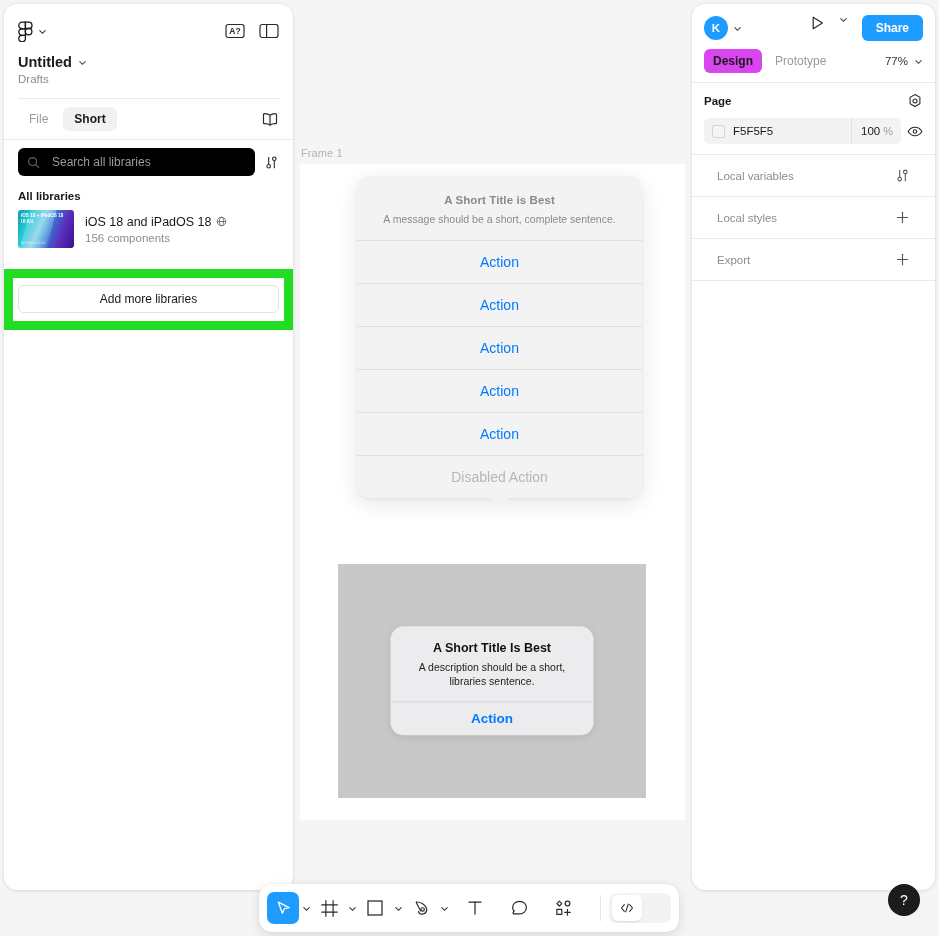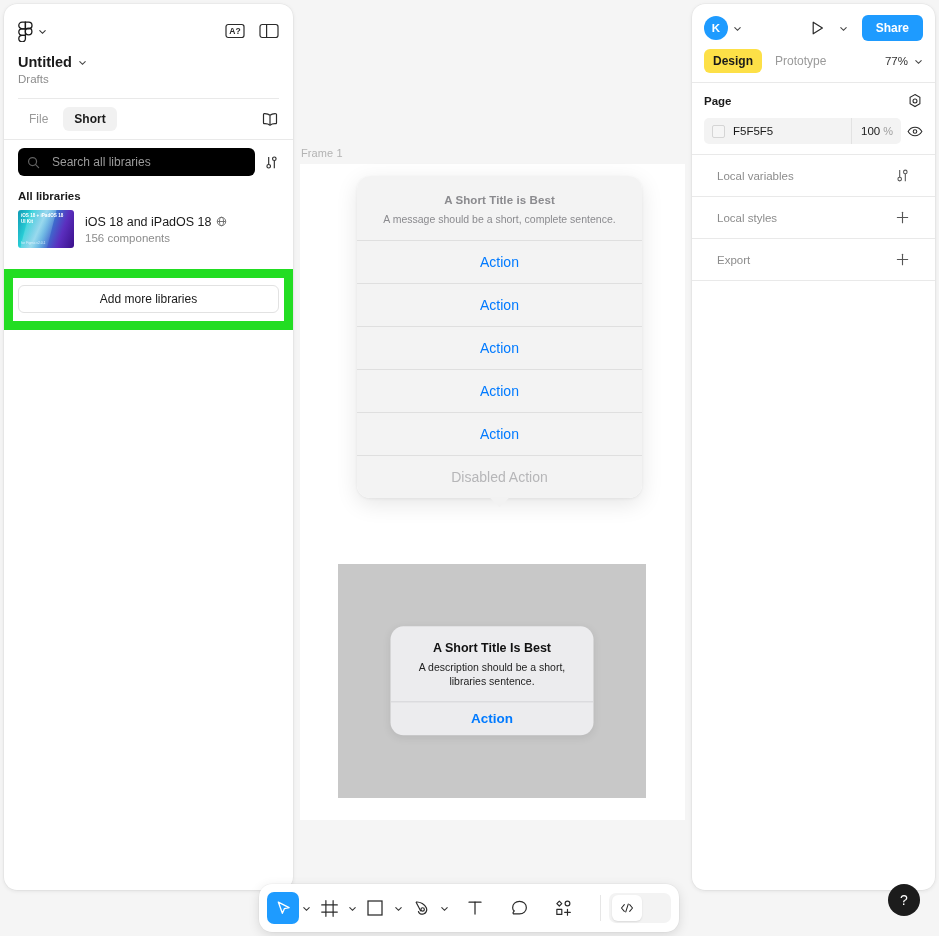--- a/index.html
+++ b/index.html
@@ -133,28 +133,28 @@
     box-shadow: 0 1px 4px rgba(0,0,0,.09), 0 0 0 .5px rgba(0,0,0,.05);
     overflow: hidden;
   }
   .rp-head { display: flex; align-items: center; justify-content: space-between; padding: 11px 12px 0; }
   .avatar-wrap { display: flex; align-items: center; gap: 5px; }
   .avatar {
     width: 24px; height: 24px; border-radius: 50%; background: #1e9bff;
     color: #fff; font-size: 11.5px; font-weight: bold;
     display: flex; align-items: center; justify-content: center;
   }
-  .head-right { display: flex; align-items: center; gap: 14px; }
+  .head-right { display: flex; gap: 14px; }
   .share-btn {
     background: #1e9bff; color: #fff; font-size: 12px; font-weight: bold;
     padding: 6px 14px; border-radius: 6px;
   }
   .rp-tabs { display: flex; align-items: center; padding: 8px 12px 9px; gap: 4px; }
   .rp-tab { font-size: 12px; color: #9a9a9a; padding: 5px 9px; border-radius: 6px; }
-  .rp-tab.active { color: #1a1a1a; font-weight: bold; background: #fde047; }
+  .rp-tab.active { color: #1a1a1a; font-weight: bold; background: #d946ef; }
   .zoom-ctl { margin-left: auto; display: flex; align-items: center; gap: 6px; font-size: 11.5px; color: #333; }
   .rp-div { height: 1px; background: #e9e9e9; }
   .rp-sec { padding: 10px 12px; }
   .rp-sec-row { display: flex; align-items: center; justify-content: space-between; }
   .rp-sec-title { font-size: 11.5px; font-weight: bold; color: #1a1a1a; }
   .rp-row-label { font-size: 11.5px; color: #8c8c8c; }
   .color-row { display: flex; align-items: center; gap: 6px; margin-top: 9px; }
   .color-field {
     flex: 1; height: 26px; background: #f3f3f3; border-radius: 5px;
     display: flex; align-items: center; padding: 0 8px; gap: 8px;

